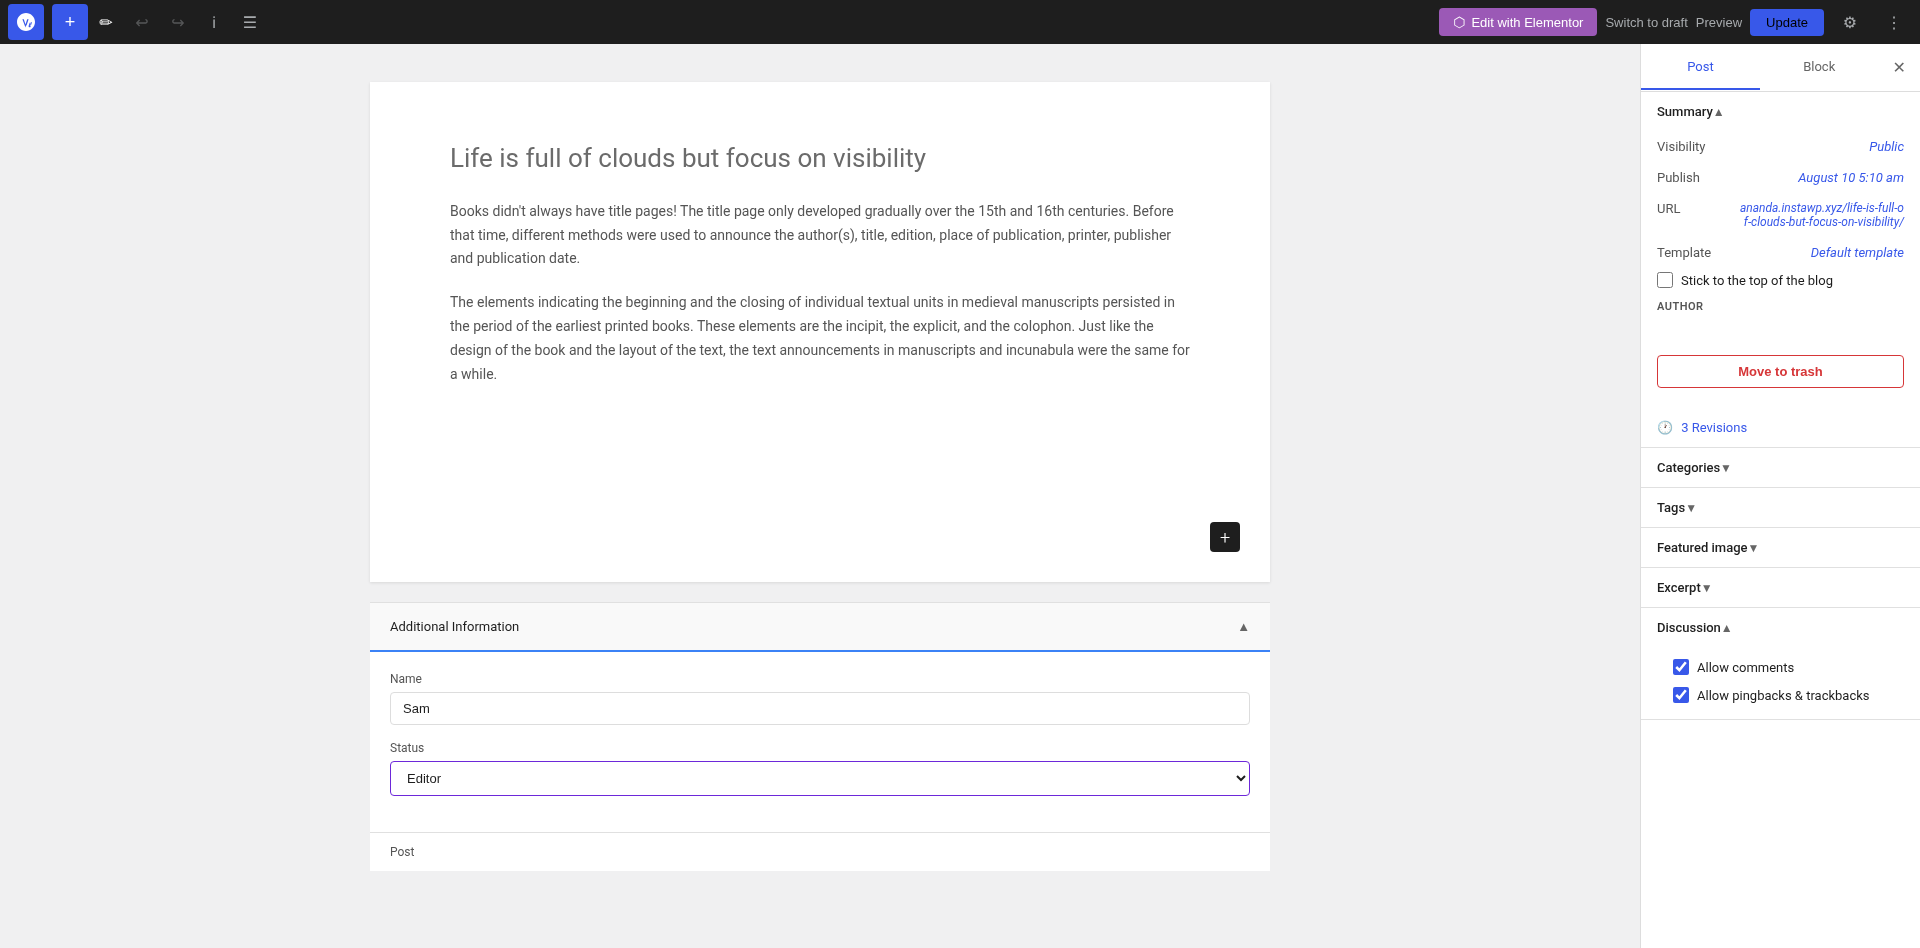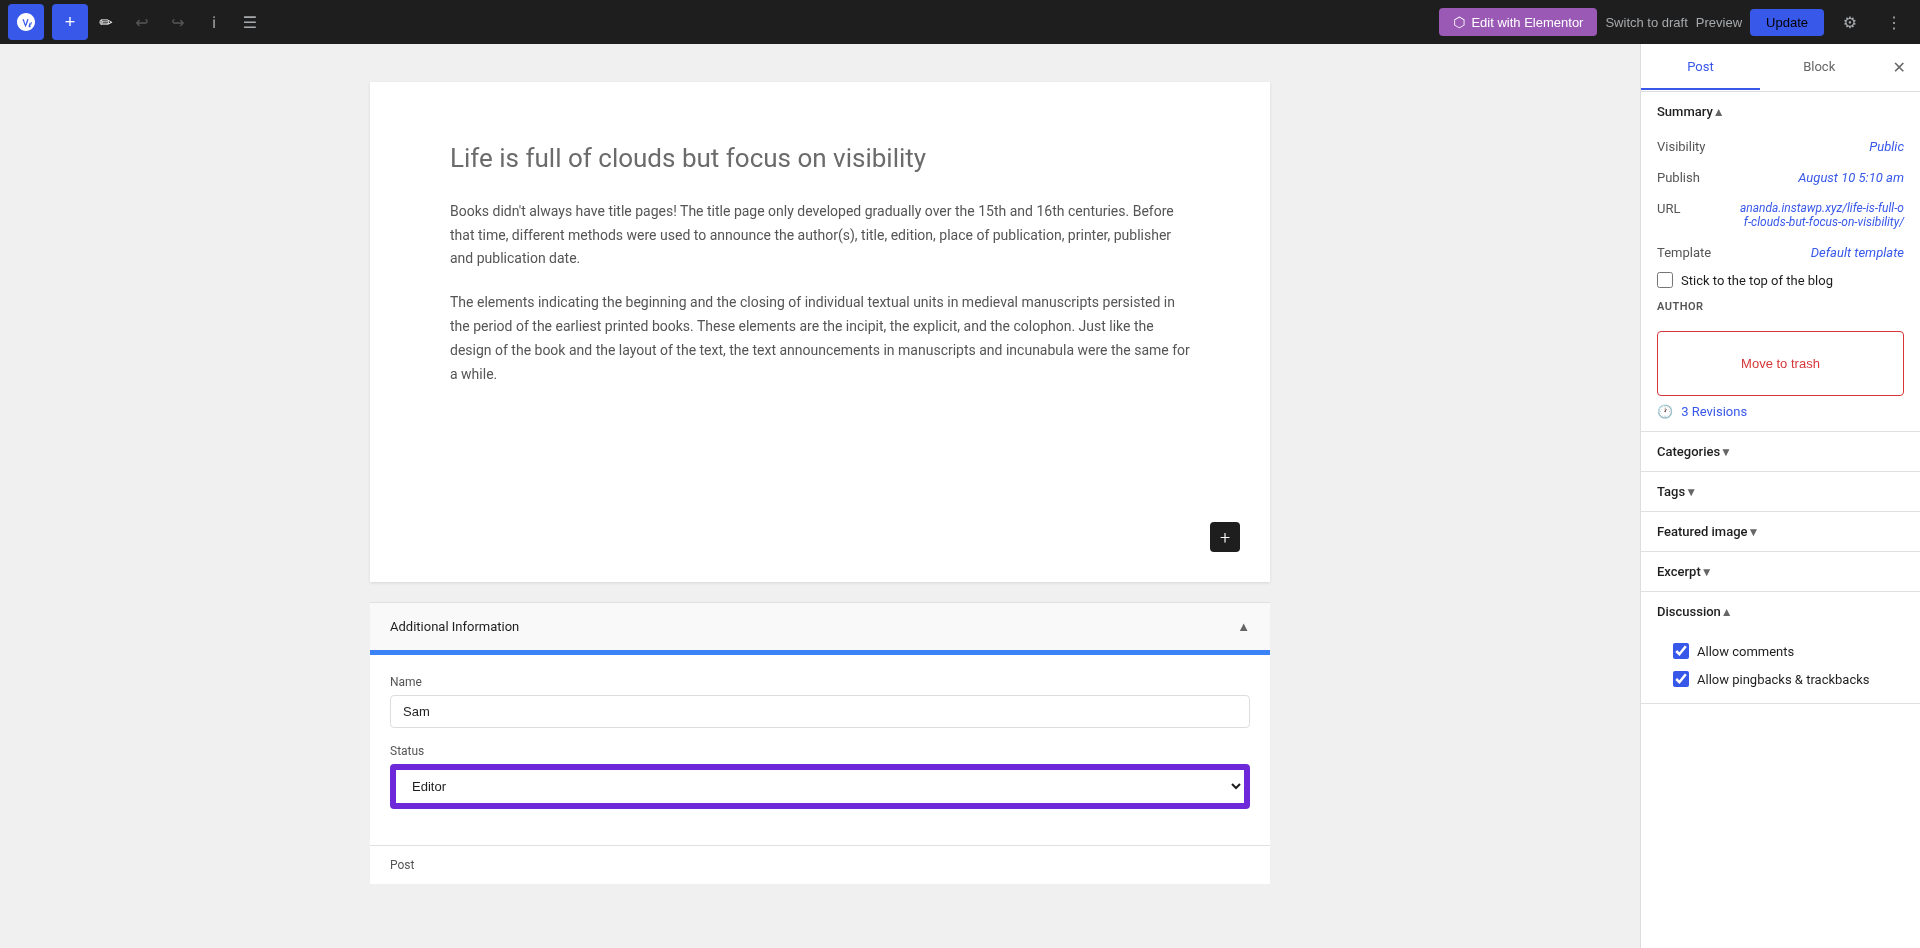--- a/index.html
+++ b/index.html
@@ -151,39 +151,39 @@
       max-width: 900px;
       margin: 20px auto 0;
       border-top: 1px solid #e0e0e0;
     }
     .panel-header {
       display: flex;
       align-items: center;
       justify-content: space-between;
       padding: 16px 20px;
       background: #f9f9f9;
-      border-bottom: 5px solid #3b82f6;
+      border-bottom: 2px solid #3b82f6;
       cursor: pointer;
     }
     .panel-header span { font-size: 13px; color: #1e1e1e; }
     .panel-header .chevron { color: #666; }
     .panel-body { padding: 20px; }
     .field-group { margin-bottom: 16px; }
     .field-group label { display: block; font-size: 12px; color: #555; margin-bottom: 6px; }
     .field-group input[type="text"] {
       width: 100%;
       border: 1px solid #ddd;
       border-radius: 4px;
       padding: 8px 12px;
       font-size: 13px;
       color: #1e1e1e;
     }
     .field-group select {
       width: 100%;
-      border: 6px solid #6d28d9;
+      border: 1px solid #6d28d9;
       border-radius: 4px;
       padding: 8px 12px;
       font-size: 13px;
       color: #1e1e1e;
       background: white;
       appearance: auto;
     }
     .panel-footer {
       padding: 12px 20px;
       border-top: 1px solid #e0e0e0;
@@ -287,29 +287,30 @@
       padding: 6px 10px;
       font-size: 13px;
       color: #1e1e1e;
       background: white;
       appearance: auto;
     }
 
     .move-to-trash-btn {
       display: block;
       width: calc(100% - 32px);
-      margin: 0 16px;
-      padding: 24px;
+      margin: 24px 16px;
+      padding: 8px;
       background: white;
       border: 1px solid #d63638;
       color: #d63638;
       border-radius: 4px;
       cursor: pointer;
       font-size: 13px;
       text-align: center;
+      font-weight: bold;
     }
 
     .revisions-row {
       display: flex;
       align-items: center;
       gap: 8px;
       padding: 8px 16px 12px;
       font-size: 13px;
       color: #3858e9;
       cursor: pointer;

